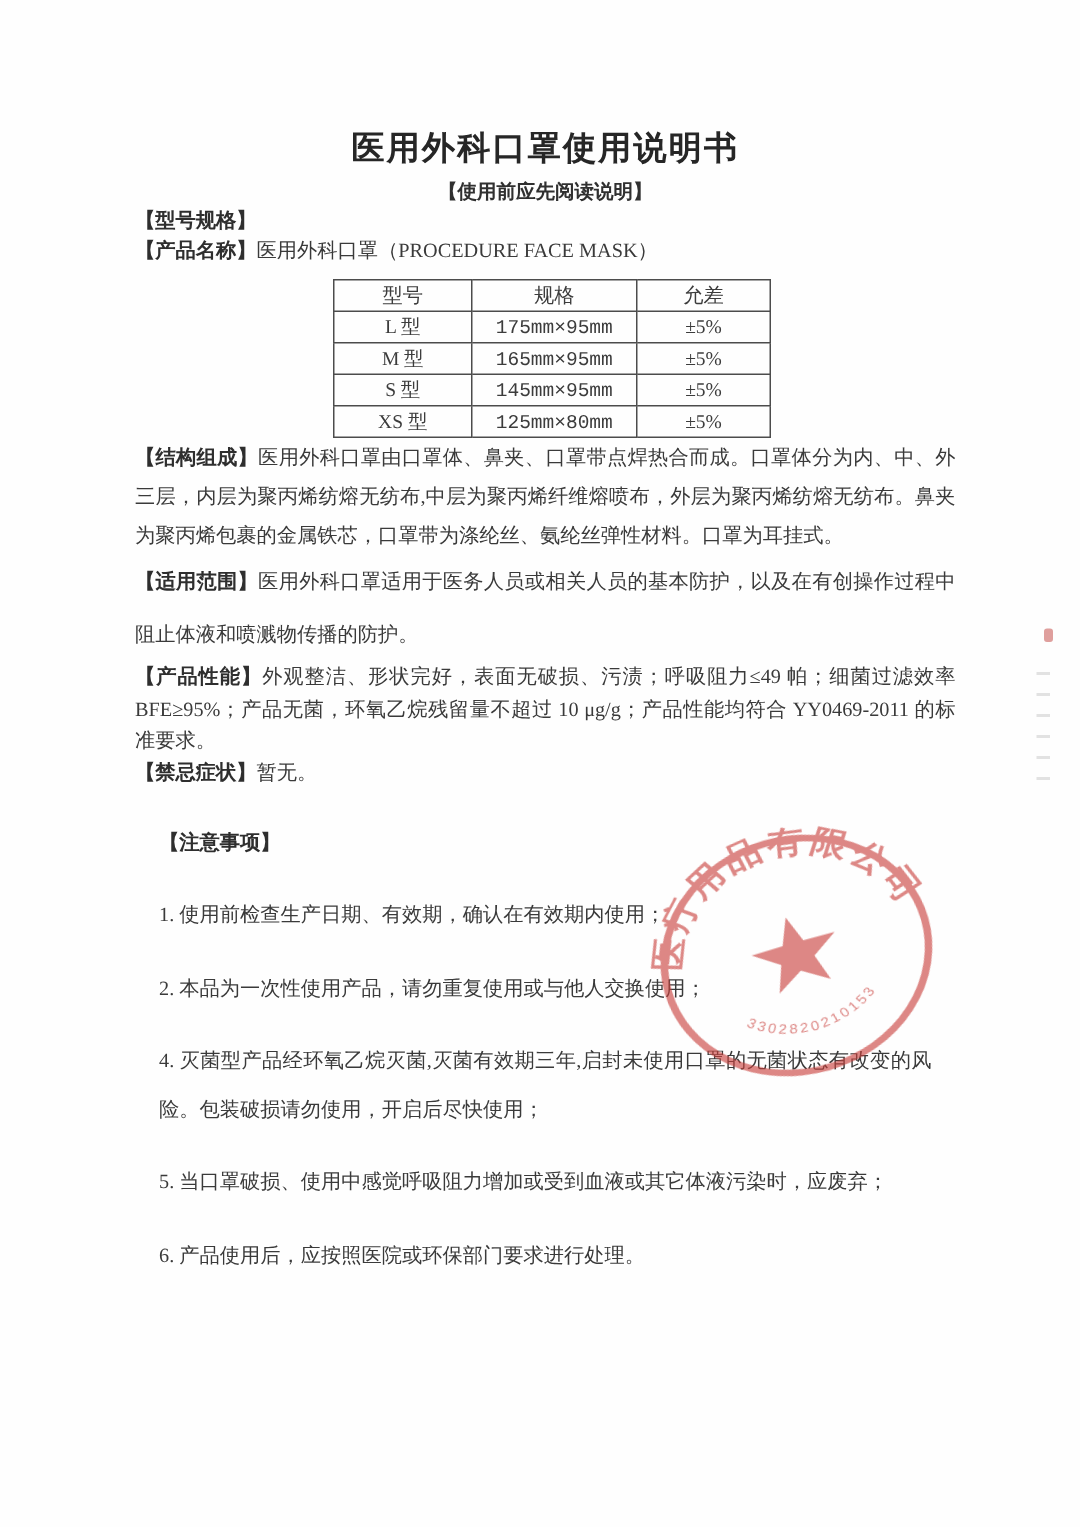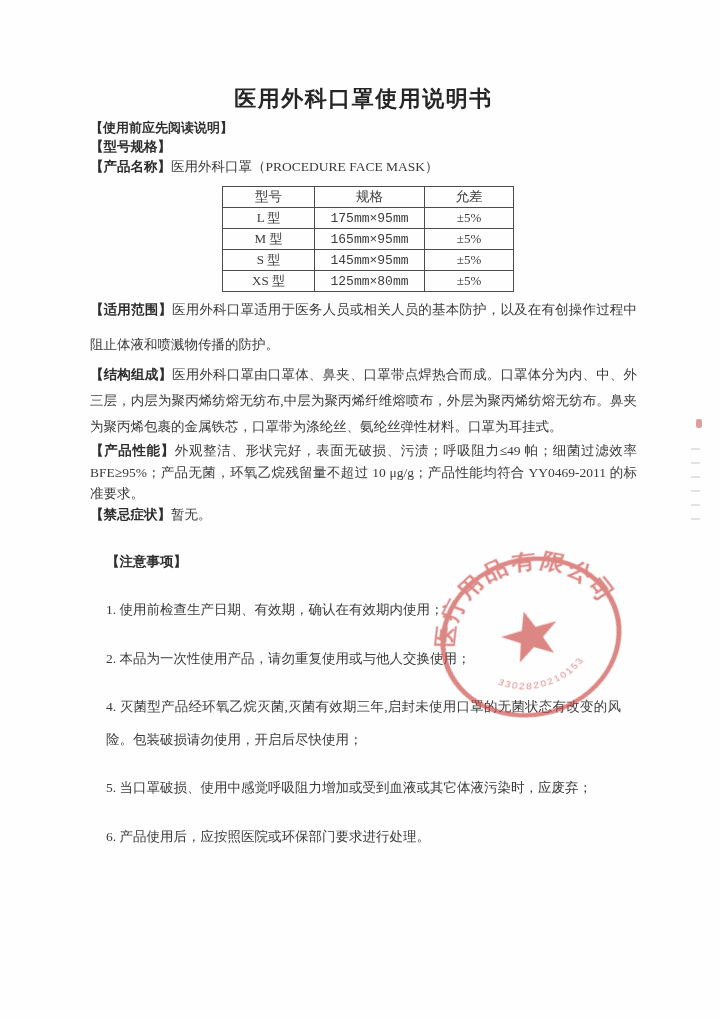--- a/index.html
+++ b/index.html
@@ -19,21 +19,21 @@
   .title {
     margin:0;
     font-size:22px;
     font-weight:bold;
     text-align:center;
     letter-spacing:1.5px;
     color:#262626;
   }
   .read-note {
     margin-top:5px;
-    text-align:left;
+    text-align:center;
     font-size:13px;
     font-weight:bold;
     color:#303030;
   }
   .reg-block { margin-top:13px; }
   .reg-line {
     font-size:13.5px;
     font-weight:600;
     line-height:21px;
     color:#383838;
@@ -141,23 +141,23 @@
         <td>±5%</td>
       </tr>
       <tr>
         <td>XS 型</td>
         <td class="mono">125mm×80mm</td>
         <td>±5%</td>
       </tr>
     </tbody>
   </table>
 
+  <p class="sect para structure"><span class="lbl">【结构组成】</span><span>医用外科口罩由口罩体、鼻夹、口罩带点焊热合而成。口罩体分为内、中、外三层，内层为聚丙烯纺熔无纺布,中层为聚丙烯纤维熔喷布，外层为聚丙烯纺熔无纺布。鼻夹为聚丙烯包裹的金属铁芯，口罩带为涤纶丝、氨纶丝弹性材料。口罩为耳挂式。</span></p>
+
   <p class="sect para scope"><span class="lbl">【适用范围】</span><span>医用外科口罩适用于医务人员或相关人员的基本防护，以及在有创操作过程中阻止体液和喷溅物传播的防护。</span></p>
-
-  <p class="sect para structure"><span class="lbl">【结构组成】</span><span>医用外科口罩由口罩体、鼻夹、口罩带点焊热合而成。口罩体分为内、中、外三层，内层为聚丙烯纺熔无纺布,中层为聚丙烯纤维熔喷布，外层为聚丙烯纺熔无纺布。鼻夹为聚丙烯包裹的金属铁芯，口罩带为涤纶丝、氨纶丝弹性材料。口罩为耳挂式。</span></p>
 
   <p class="sect para perf"><span class="lbl">【产品性能】</span><span>外观整洁、形状完好，表面无破损、污渍；呼吸阻力≤49 帕；细菌过滤效率BFE≥95%；产品无菌，环氧乙烷残留量不超过 10 μg/g；产品性能均符合 YY0469-2011 的标准要求。</span></p>
 
   <p class="sect para contra"><span class="lbl">【禁忌症状】</span><span>暂无。</span></p>
 
   <div class="notes">
     <p><span class="lbl">【注意事项】</span></p>
     <p>1. 使用前检查生产日期、有效期，确认在有效期内使用；</p>
     <p>2. 本品为一次性使用产品，请勿重复使用或与他人交换使用；</p>
     <p>4. 灭菌型产品经环氧乙烷灭菌,灭菌有效期三年,启封未使用口罩的无菌状态有改变的风险。包装破损请勿使用，开启后尽快使用；</p>

